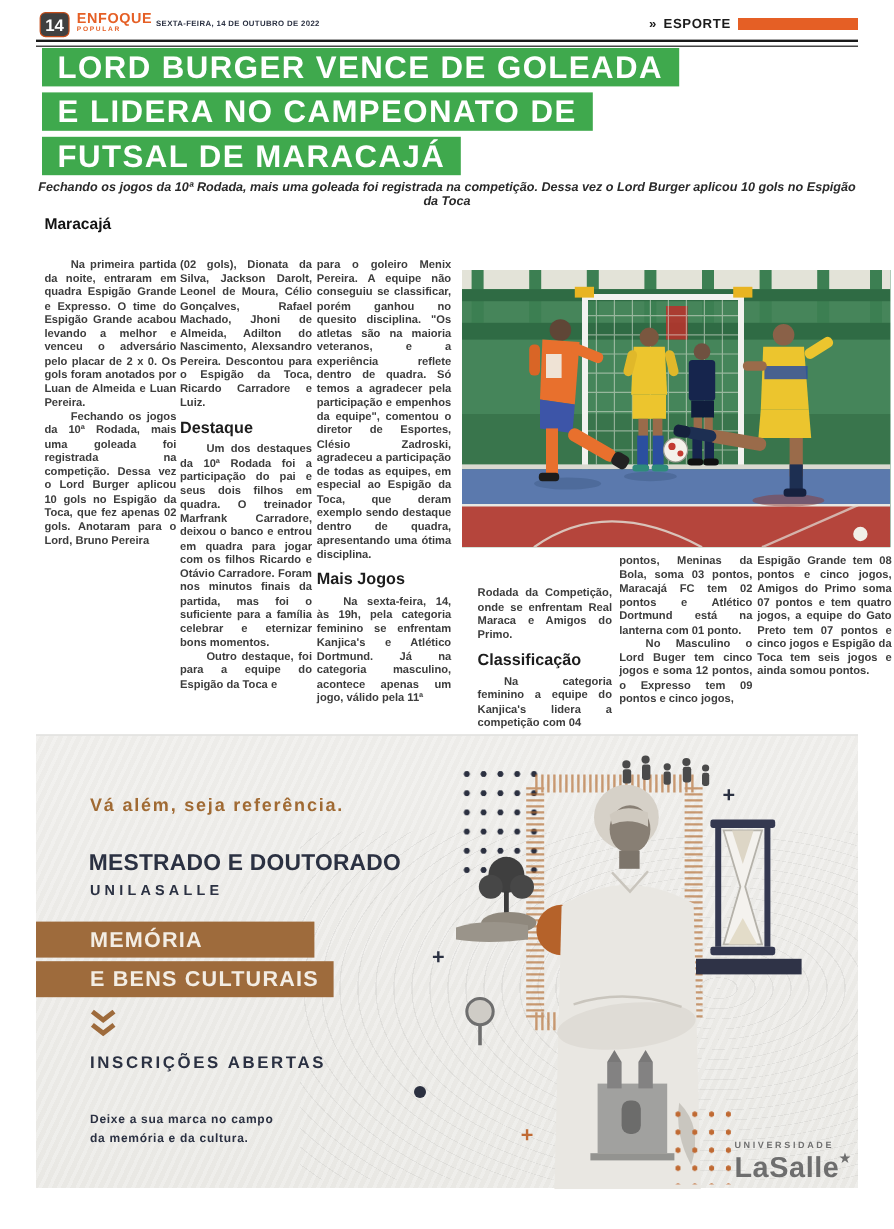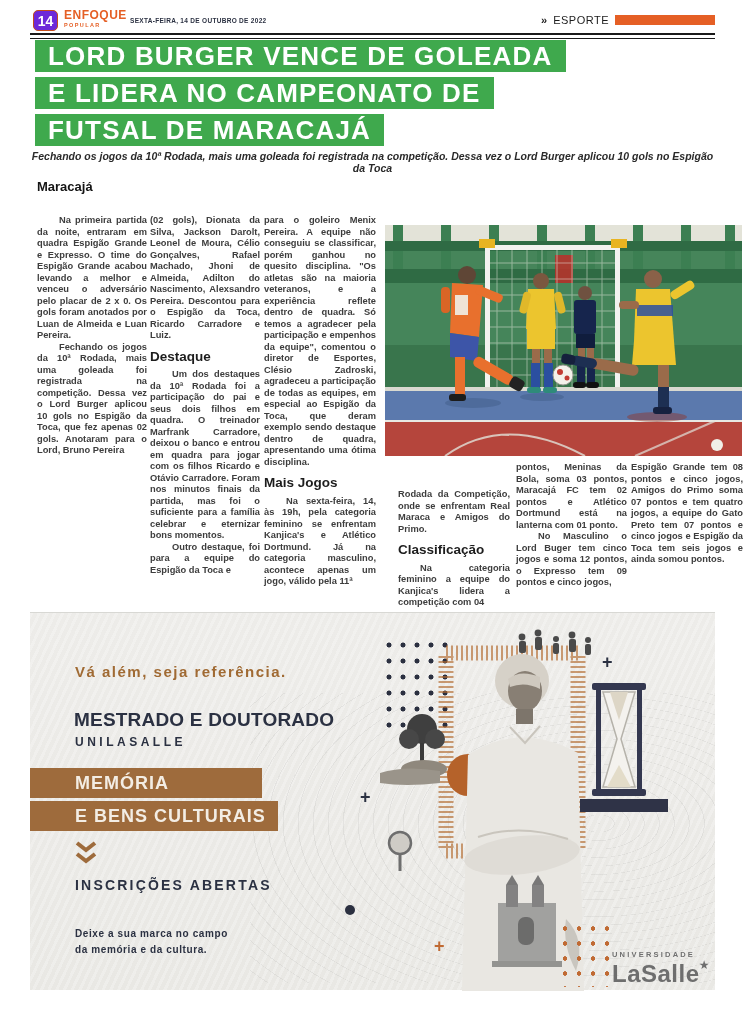--- a/index.html
+++ b/index.html
@@ -2,28 +2,28 @@
 <html><head>
 <meta charset="utf-8">
 <style>
   * { margin:0; padding:0; box-sizing:border-box; }
   html,body { background:#fff; }
   body { font-family:"Liberation Sans", sans-serif; }
   #page { position:relative; width:745px; height:1024px; background:#ffffff; overflow:hidden; }
 
   
   .hdr { position:absolute; left:30px; top:8px; right:30px; height:24px; }
-  .page-badge { position:absolute; left:3px; top:2px; width:25px; height:21px; background:#6d28d9; border-radius:5px; color:#fff; font-weight:bold; font-size:14px; text-align:center; line-height:21px; border:1px solid #c44d1a; }
+  .page-badge { position:absolute; left:3px; top:2px; width:25px; height:21px; background:#404040; border-radius:5px; color:#fff; font-weight:bold; font-size:14px; text-align:center; line-height:21px; border:1px solid #c44d1a; }
   .brand { position:absolute; left:34px; top:1px; color:#e55f25; line-height:1; }
   .brand .b1 { font-size:12px; font-weight:bold; letter-spacing:.5px; }
   .brand .b2 { font-size:5.5px; font-weight:bold; letter-spacing:1.4px; margin-top:2px; }
   .hdr-date { position:absolute; left:100px; top:9px; font-size:6.5px; font-weight:bold; color:#2b3142; letter-spacing:.3px; }
   .hdr-right { position:absolute; right:0; top:6px; display:flex; align-items:center; gap:6px; }
   .hdr-arrow { font-size:11px; font-weight:bold; color:#1c1c1c; }
-  .hdr-section { font-size:11px; font-weight:normal; color:#1c1c1c; letter-spacing:.5px; }
+  .hdr-section { font-size:11px; font-weight:bold; color:#1c1c1c; letter-spacing:.5px; }
   .hdr-bar { width:100px; height:10px; background:#e55f25; }
   .rule { position:absolute; left:30px; right:30px; top:33px; height:6px; border-top:2.5px solid #191919; border-bottom:1px solid #191919; }
 
   
   .hbar { position:absolute; left:35px; height:32px; background:#3fa94d; color:#fff; font-weight:bold; font-size:26px; line-height:32px; padding:0 13px; letter-spacing:1.2px; white-space:nowrap; }
   .hbar1 { top:40px; } .hbar2 { top:77px; } .hbar3 { top:114px; }
   .subhead { position:absolute; left:30px; right:30px; top:150px; text-align:center; font-size:10.5px; font-weight:bold; font-style:italic; color:#2a2a2a; }
   .dateline { position:absolute; left:37px; top:179px; font-size:13px; font-weight:bold; color:#141414; }
 
   

